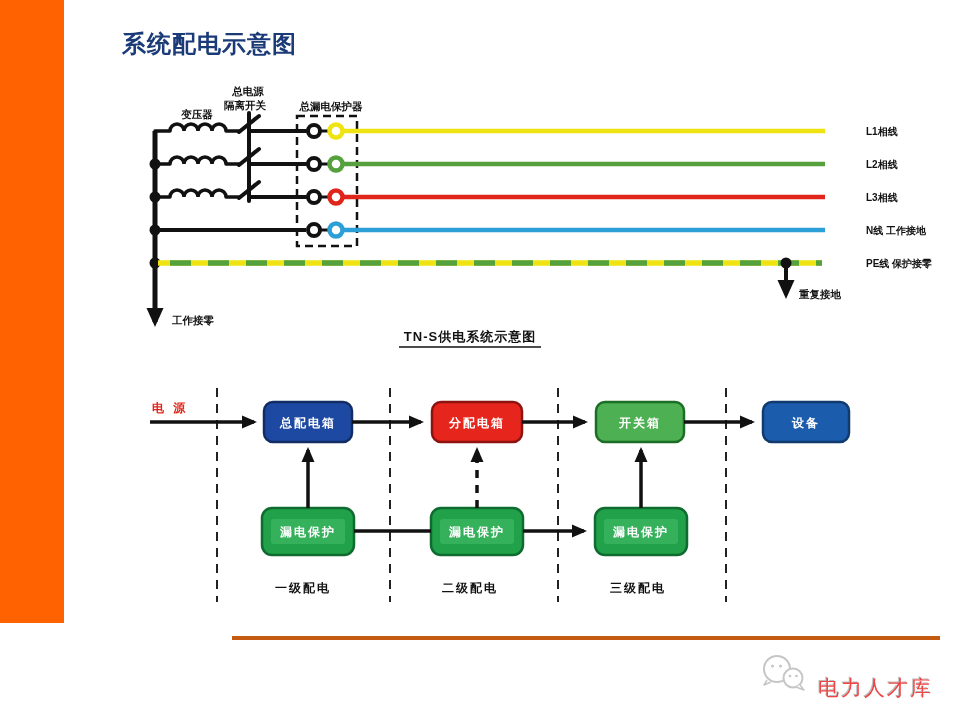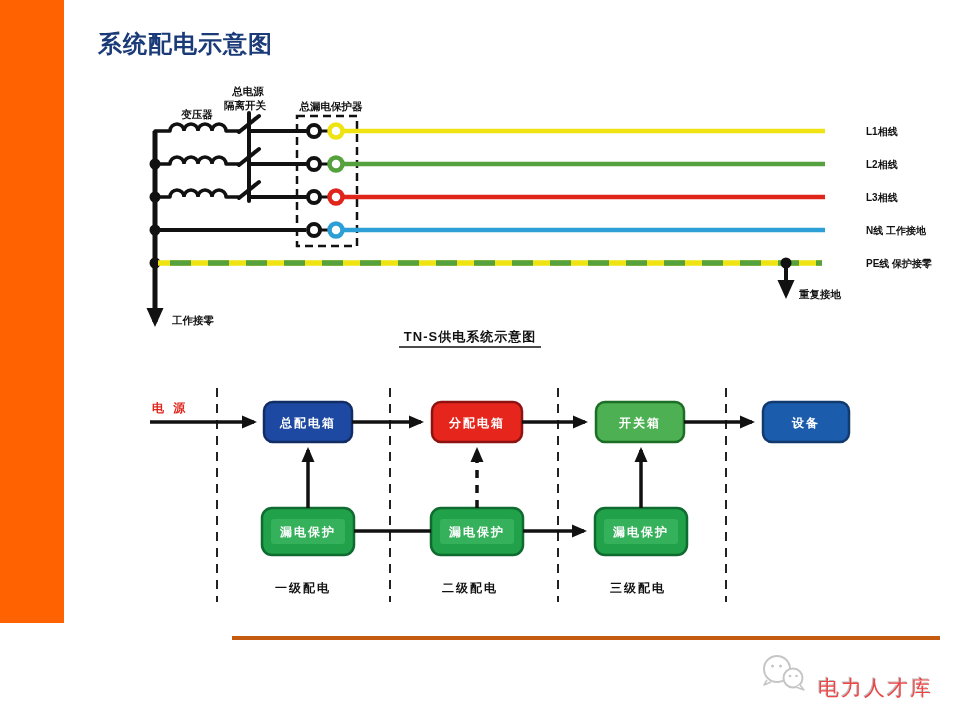--- a/index.html
+++ b/index.html
@@ -4,21 +4,21 @@
 <style>
   html,body{margin:0;padding:0;}
   body{
     width:960px;height:720px;position:relative;background:#ffffff;overflow:hidden;
     font-family:"Liberation Sans","DejaVu Sans",sans-serif;
   }
   .sidebar{
     position:absolute;left:0;top:0;width:64px;height:623px;background:#ff6200;
   }
   .slide-title{
-    position:absolute;left:98px;top:28px;
+    position:absolute;left:122px;top:28px;
     font-family:"Liberation Serif","DejaVu Serif",serif;
     font-weight:bold;font-size:24px;color:#1a3a78;letter-spacing:1px;
   }
   .diagram-svg{position:absolute;left:0;top:0;}
   .bottom-rule{
     position:absolute;left:232px;top:636px;width:708px;height:4px;background:#c55a11;
   }
   .brand{
     position:absolute;left:758px;top:650px;width:190px;height:48px;
     display:flex;align-items:center;gap:8px;

